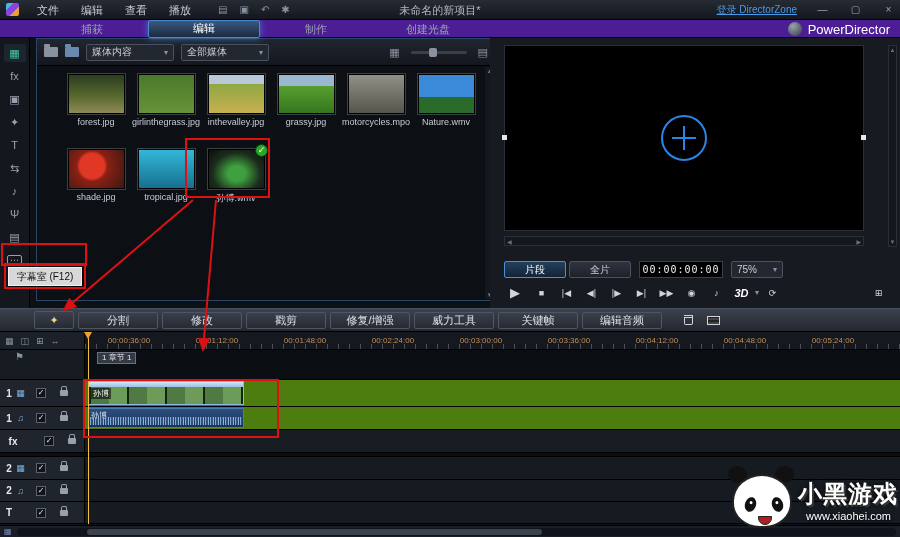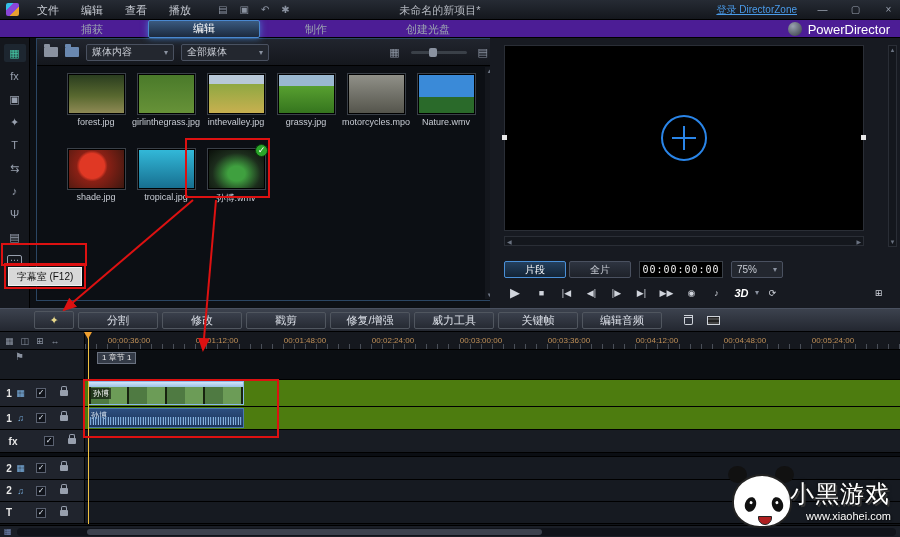--- a/index.html
+++ b/index.html
@@ -142,21 +142,21 @@
 .watermark{position:absolute;left:722px;top:460px;width:178px;height:77px;z-index:50;pointer-events:none}
 .panda{position:absolute;left:8px;top:6px;width:66px;height:66px}
 .p-head{position:absolute;left:2px;top:8px;width:60px;height:54px;background:#fff;border:2px solid #222;border-radius:50% 50% 46% 46%}
 .p-ear{position:absolute;width:19px;height:17px;background:#111;border-radius:50%}
 .p-ear.l{left:-2px;top:0}.p-ear.r{left:45px;top:0}
 .p-eye{position:absolute;width:11px;height:15px;background:#111;border-radius:50%}
 .p-eye.l{left:11px;top:21px;transform:rotate(18deg)}.p-eye.r{left:38px;top:21px;transform:rotate(-18deg)}
 .p-dot{position:absolute;width:3px;height:3px;background:#fff;border-radius:50%}
 .p-eye.l .p-dot{left:4px;top:4px}.p-eye.r .p-dot{left:4px;top:4px}
 .p-mouth{position:absolute;left:24px;top:40px;width:14px;height:9px;background:#b02020;border:1px solid #222;border-radius:0 0 8px 8px}
-.wm-title{position:absolute;left:68px;top:18px;font-size:24px;font-weight:normal;color:#fff;text-shadow:2px 2px 0 #333,0 0 4px #000;letter-spacing:1px}
+.wm-title{position:absolute;left:76px;top:18px;font-size:24px;font-weight:bold;color:#fff;text-shadow:2px 2px 0 #333,0 0 4px #000;letter-spacing:1px}
 .wm-url{position:absolute;left:84px;top:50px;font-size:11px;color:#fff;text-shadow:1px 1px 2px #000}
 </style>
 </head>
 <body>
 
 <div class="app">
 
   <div class="menubar">
     <div class="applogo"></div>
     <span class="menu-item">文件</span>

